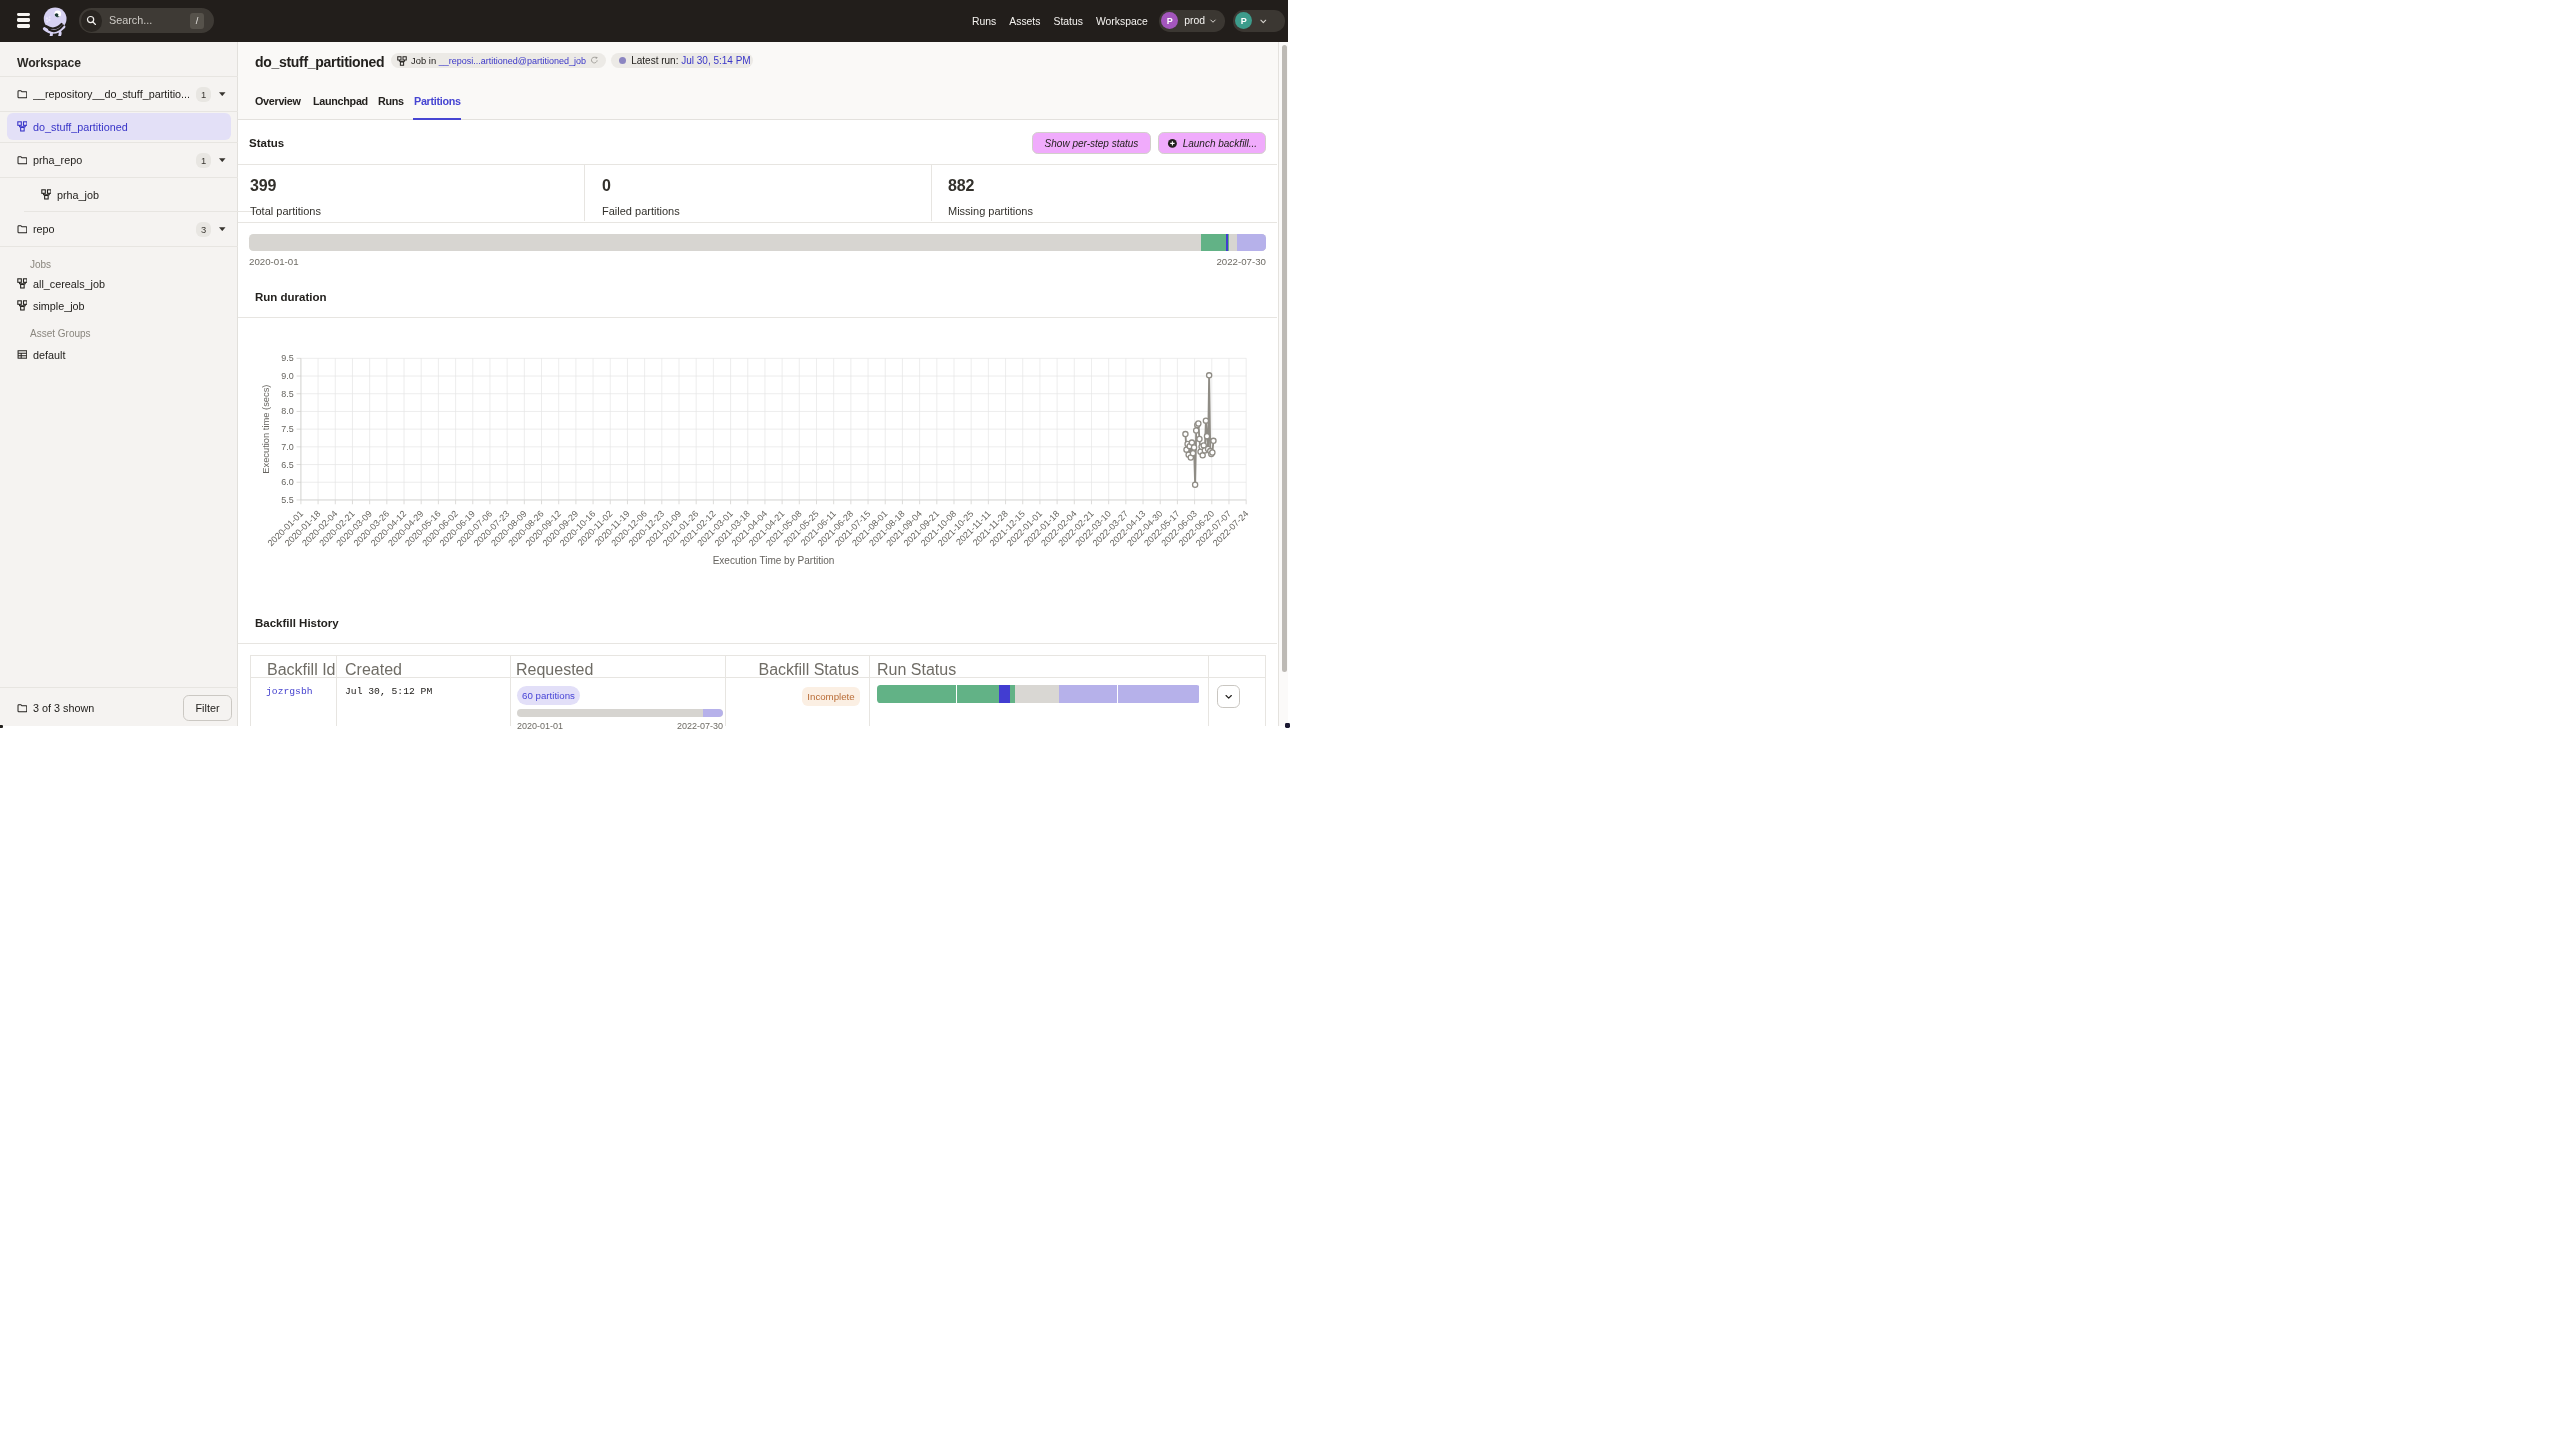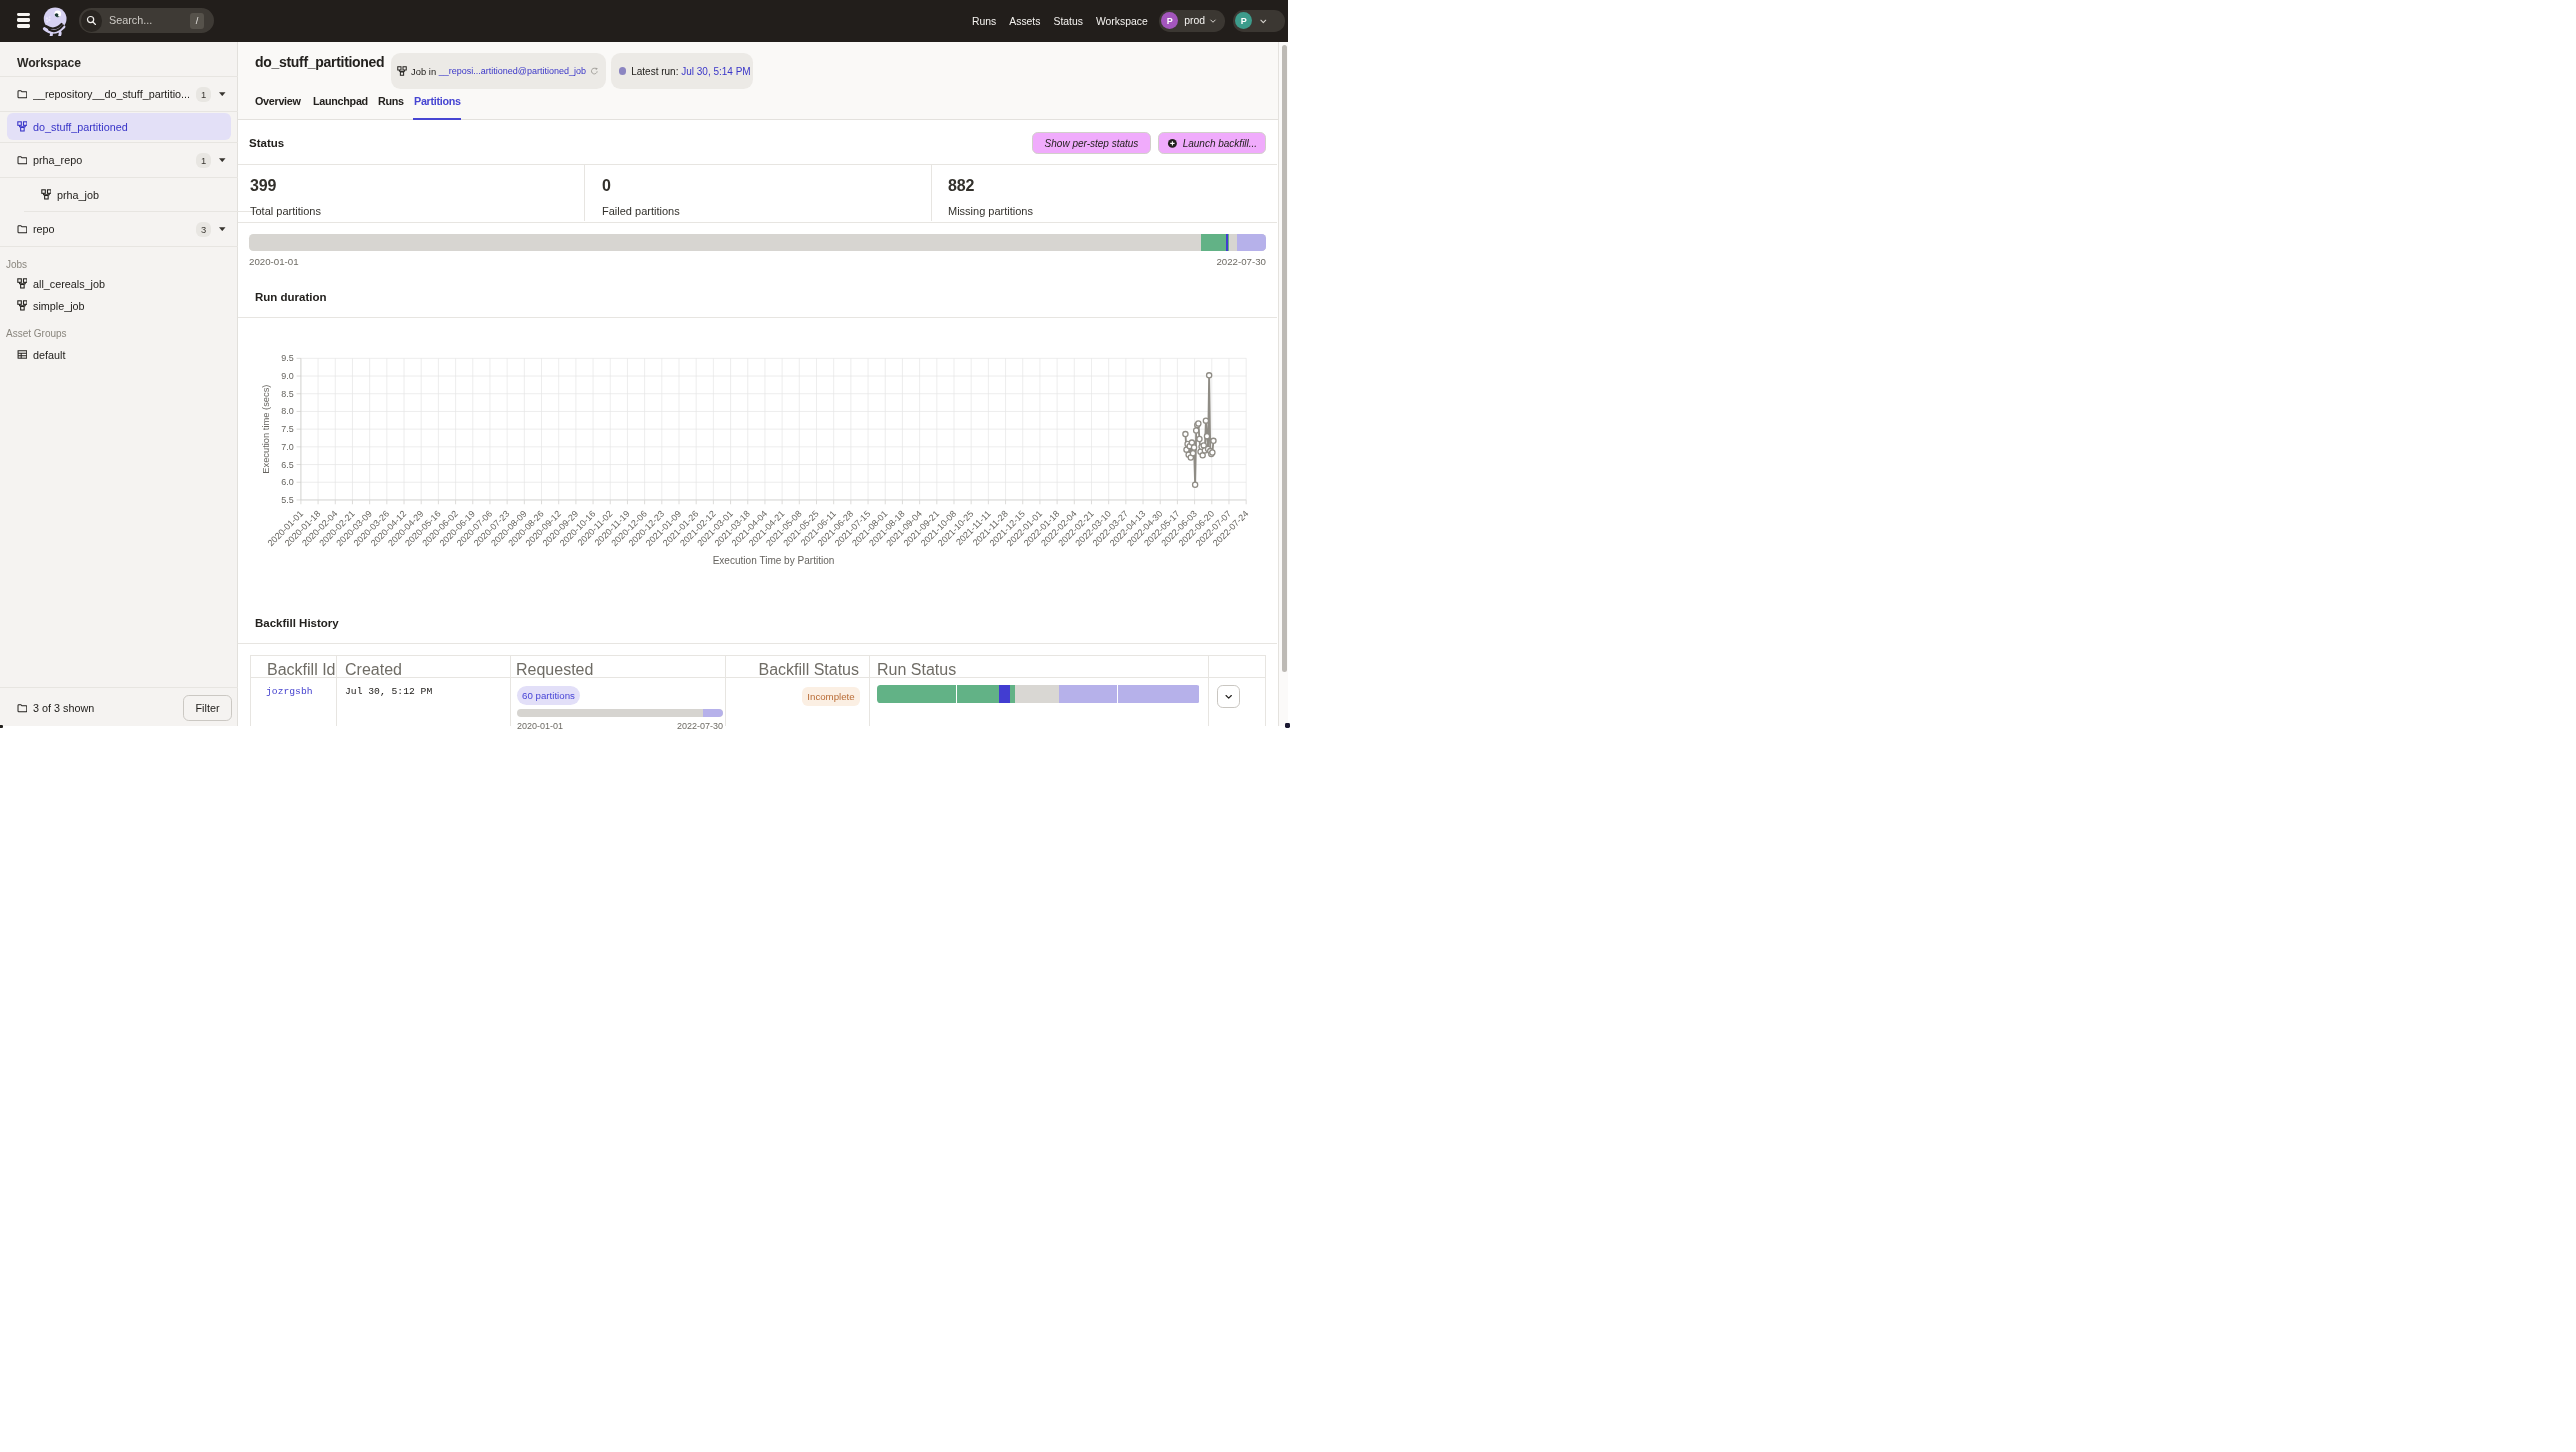--- a/index.html
+++ b/index.html
@@ -17,28 +17,28 @@
 .side { position:absolute; left:0; top:42px; width:238px; height:684px; background:#F5F3F1; border-right:0.7px solid #E2E0DC; }
 .sideheader { position:absolute; left:0; top:0; width:238px; height:35px; border-bottom:0.7px solid #E7E5E1; }
 .sideheader div { position:absolute; left:17px; top:13.7px; font-size:12.2px; font-weight:700; color:#2B2925; letter-spacing:-0.1px;}
 .srow { position:absolute; left:0; width:238px; display:flex; align-items:center; }
 .ricon { position:absolute; left:16.5px; display:flex; }
 .rowtxt { position:absolute; left:33px; right:46px; font-size:10.8px; color:#23211E; white-space:nowrap; overflow:hidden; }
 .badge1 { position:absolute; right:27px; width:15px; height:15px; border-radius:5.8px; background:#E8E6E2; color:#38352F; font-size:9.4px; display:flex; align-items:center; justify-content:center; }
 .caret { position:absolute; right:12.2px; top:50%; margin-top:-2.2px; display:flex; }
 .selbg { position:absolute; left:7.2px; right:7.2px; top:2.2px; bottom:2.2px; background:#E3E0F7; border-radius:5.8px; }
 .srow > * { z-index:1; }
-.slabel { position:absolute; left:6px; font-size:10px; color:#8A867E; }
+.slabel { position:absolute; left:30px; font-size:10px; color:#8A867E; }
 .jrow { position:absolute; left:0; width:237px; display:flex; align-items:center; }
 .jrow .txt { position:absolute; left:33px; font-size:10.8px; color:#23211E; white-space:nowrap; }
 .sfoot { position:absolute; left:0; top:645px; width:238px; height:38px; border-top:0.7px solid #E7E5E1; }
 .filterbtn { position:absolute; left:183px; top:7.2px; width:49px; height:26px; border:0.7px solid #CBC8C3; border-radius:5.8px; background:#F5F3F1; font-size:10.8px; color:#23211E; display:flex; align-items:center; justify-content:center; }
 .mainhdr { position:absolute; left:238px; top:42px; width:1040px; height:78px; background:#FAF9F7; border-bottom:0.7px solid #E3E1DD; }
 .title { position:absolute; left:255px; top:54px; font-size:14px; font-weight:700; letter-spacing:-0.3px; color:#23211E; }
-.tagpill { position:absolute; top:53px; height:36px; border-radius:9.4px; background:#ECEAE6; display:flex; align-items:center; font-size:9.4px; color:#23211E; white-space:nowrap; overflow:hidden; }
+.tagpill { position:absolute; top:53px; height:15px; border-radius:9.4px; background:#ECEAE6; display:flex; align-items:center; font-size:9.4px; color:#23211E; white-space:nowrap; overflow:hidden; }
 .tabs div { position:absolute; top:95px; font-size:10.8px; font-weight:700; letter-spacing:-0.3px; color:#23211E; }
 .tabu { position:absolute; left:413px; top:118px; width:48px; height:2.2px; background:#4645D2; }
 .btn { position:absolute; height:22px; border:0.7px solid #D2CFCB; border-radius:5.8px; background:#f0abfc; font-size:10px; color:#23211E; display:flex; align-items:center; justify-content:center;font-style:italic; }
 .hline { position:absolute; background:#E7E5E1; height:0.7px; }
 .vline { position:absolute; background:#E7E5E1; width:0.7px; }
 .statnum { position:absolute; font-size:16px; font-weight:700; color:#33312C; letter-spacing:-0.2px; }
 .statlbl { position:absolute; font-size:11px; color:#33312C; }
 .chart { position:absolute; left:237px; top:317px; }
 .mono { font-family:Liberation Mono, monospace; }
 .thead { position:absolute; font-size:16px; color:#6F6C65; }

